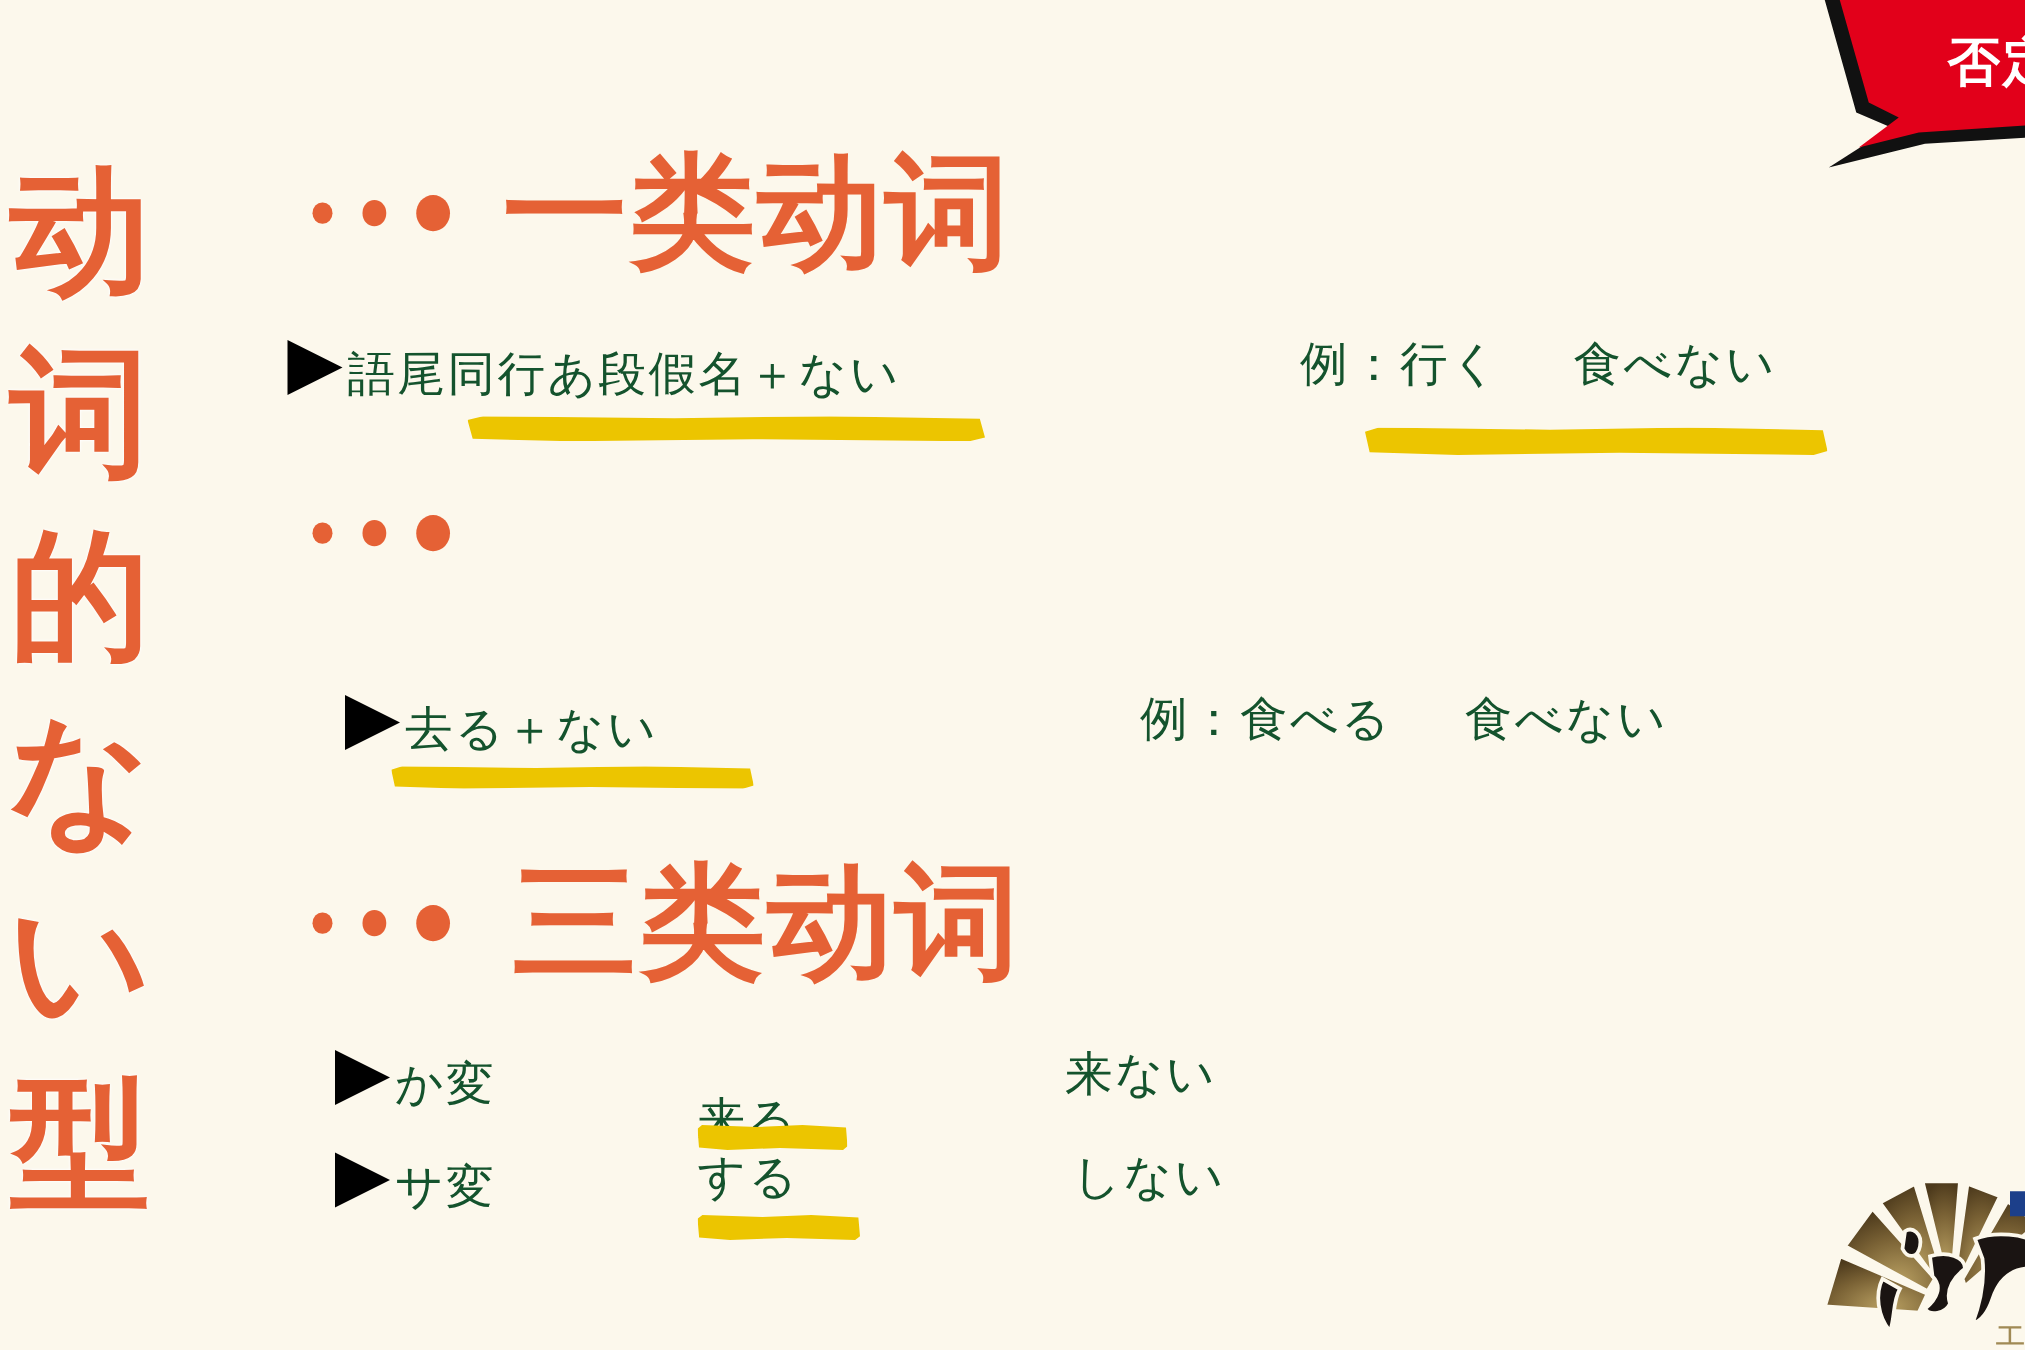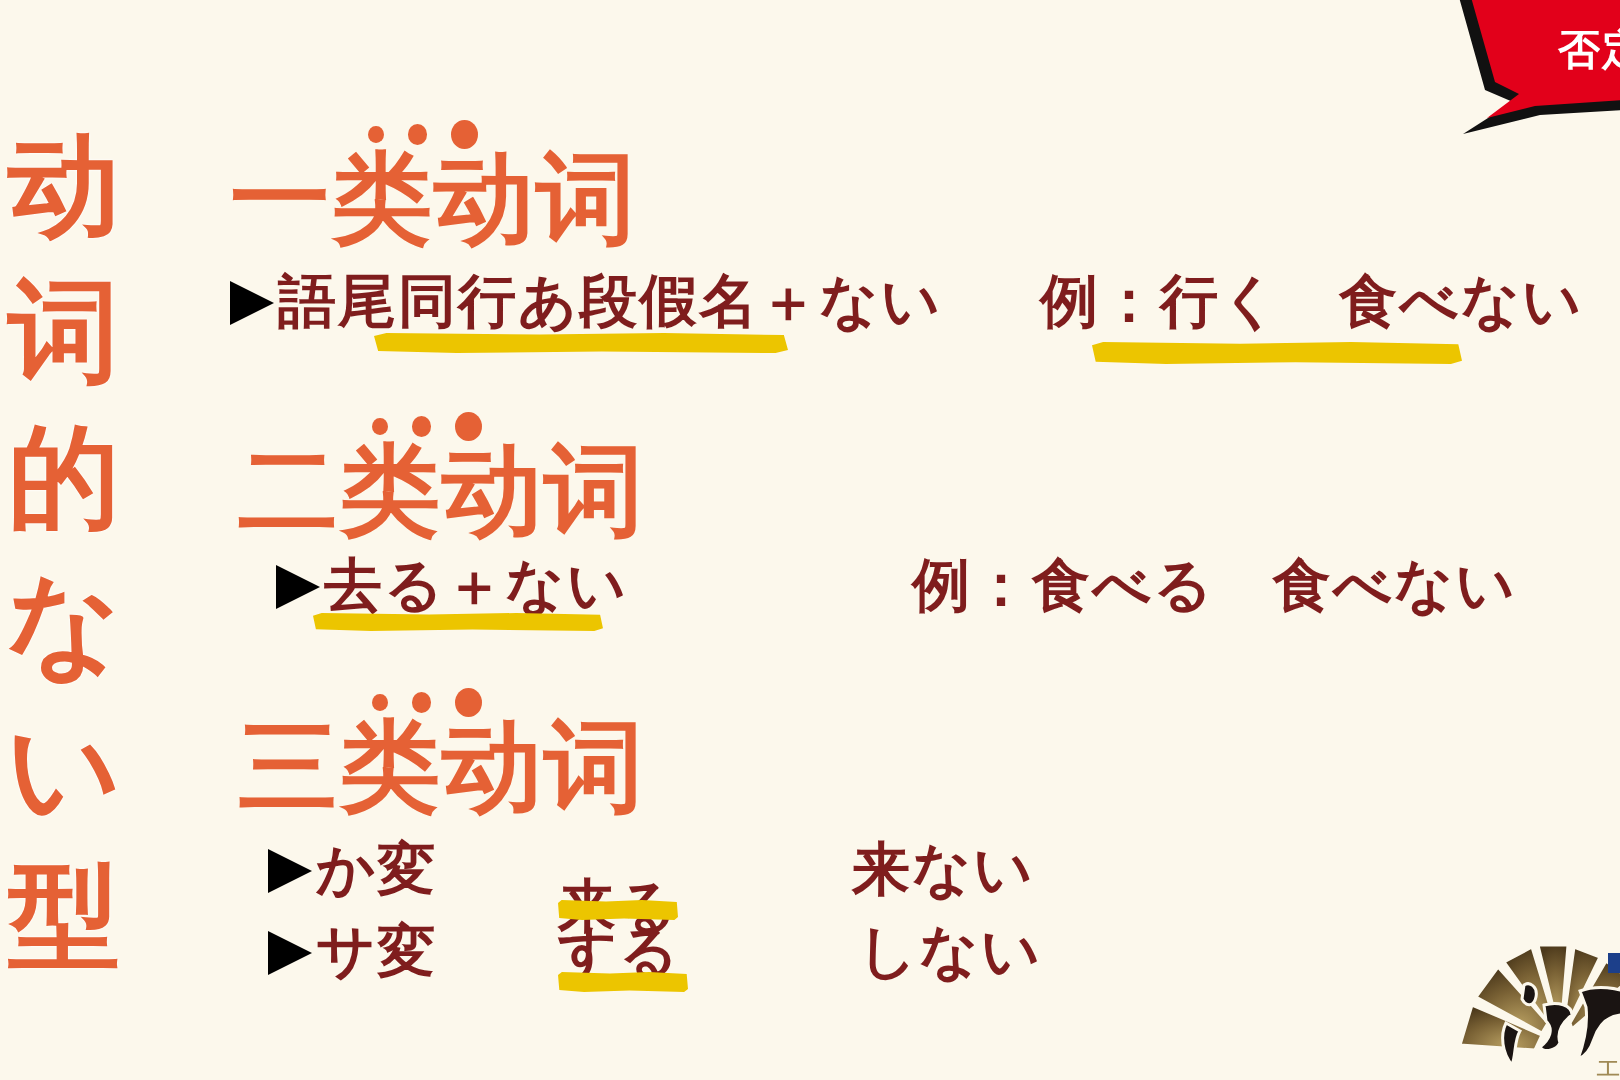--- a/index.html
+++ b/index.html
@@ -34,22 +34,20 @@
       color: #e56135;
       text-shadow: 0 0 3px #ffffff, 0 0 2px #ffffff;
       text-align: center;
       width: 120px;
     }
 
     
     .heading {
       position: absolute;
       display: flex;
-      align-items: center;
-      flex-direction: column;
     }
     .dots {
       display: flex;
       align-items: center;
       width: 130px;
       margin-right: 42px;
     }
     .dot {
       border-radius: 50%;
       background: #e56135;
@@ -62,26 +60,25 @@
       font-size: 100px;
       font-weight: bold;
       color: #e56135;
       letter-spacing: 2px;
       line-height: 1;
     }
 
     
     .line {
       position: absolute;
-      font-size: 58px;
-      color: #7f1d1d;
+      font-size: 38px;
+      color: #14532d;
       line-height: 1;
       white-space: nowrap;
       letter-spacing: 2px;
-      font-weight: bold;
     }
     .tri {
       display: inline-block;
       width: 0; height: 0;
       border-top: 22px solid transparent;
       border-bottom: 22px solid transparent;
       border-left: 44px solid #000;
       vertical-align: -4px;
       margin-right: 4px;
     }
@@ -166,21 +163,20 @@
   <span>例：</span><span>行く</span><span style="display:inline-block;width:58px"></span><span>食べない</span>
 </div>
 <div class="hl" style="left:1092px; top:342px; width:370px; height:22px;"></div>
 
 <div class="heading" style="left:230px; top:412px;">
   <div class="dots">
     <span class="dot d1"></span>
       <span class="dot d2"></span>
       <span class="dot d3"></span>
   </div>
-  <span class="heading-text" style="margin-left:8px">二类动词</span>
 </div>
 
 <div class="line" style="left:276px; top:556px;">
   <span class="tri"></span><span>去る＋ない</span>
 </div>
 <div class="hl" style="left:313px; top:613px; width:290px; height:18px;"></div>
 
 <div class="line" style="left:912px; top:556px;">
   <span>例：</span><span>食べる</span><span style="display:inline-block;width:58px"></span><span>食べない</span>
 </div>

